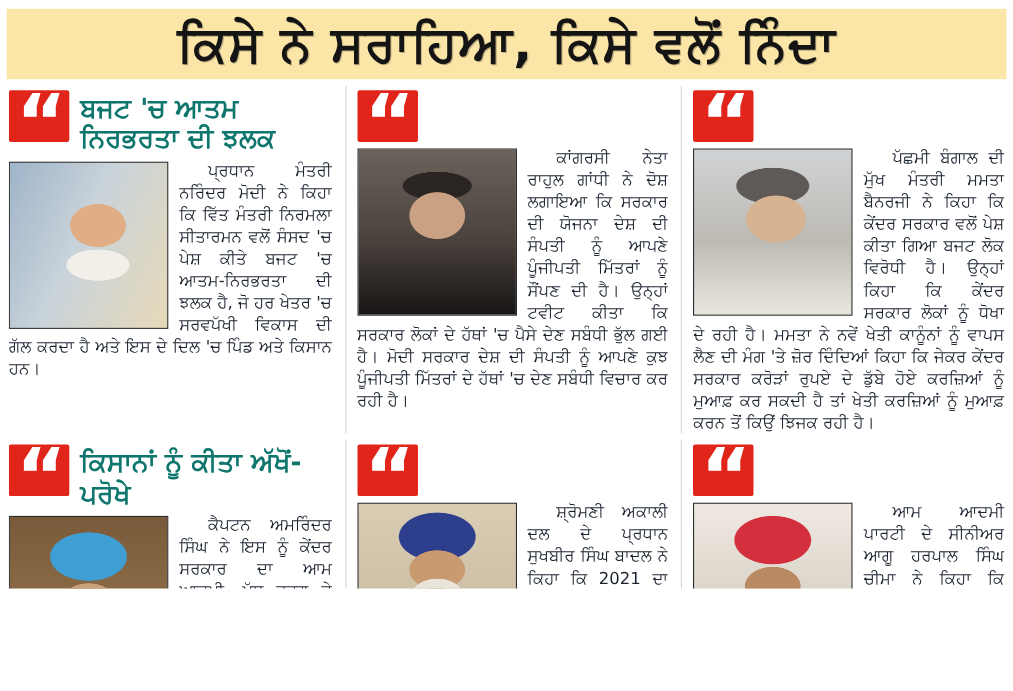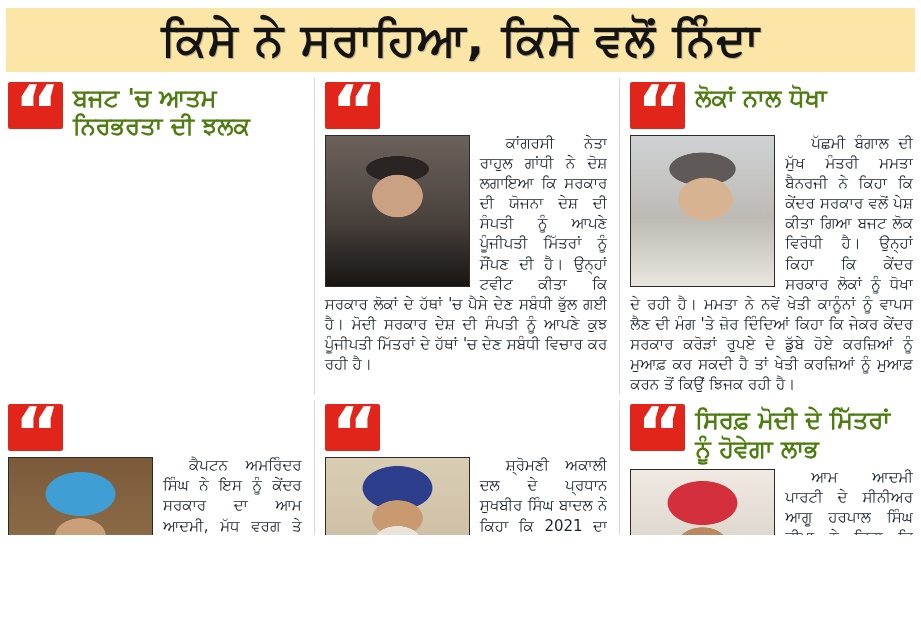--- a/index.html
+++ b/index.html
@@ -60,21 +60,21 @@
     font-size: 70px;
     font-weight: bold;
     line-height: 1;
     margin-top: -6px;
     letter-spacing: -4px;
   }
   .card-title {
     font-size: 24px;
     font-weight: bold;
     line-height: 1.18;
-    color: #4d7c0f;
+    color: #0f766e;
     padding-top: 2px;
   }
   .card-body {
     font-size: 15px;
     line-height: 1.34;
     color: var(--body-text, #1c2430);
     text-align: justify;
   }
   .card-body p { margin: 0; text-indent: 26px; }
   .photo {
@@ -134,52 +134,56 @@
 
   <div class="grid">
 
     <div class="card col1">
       <div class="card-head">
         <div class="qicon">
           <span>“</span>
         </div>
         <div class="card-title">ਬਜਟ 'ਚ ਆਤਮ ਨਿਰਭਰਤਾ ਦੀ ਝਲਕ</div>
       </div>
+      <div class="card-body">
+        <div class="photo ph-modi"></div>
+        <p>ਪ੍ਰਧਾਨ ਮੰਤਰੀ ਨਰਿੰਦਰ ਮੋਦੀ ਨੇ ਕਿਹਾ ਕਿ ਵਿੱਤ ਮੰਤਰੀ ਨਿਰਮਲਾ ਸੀਤਾਰਮਨ ਵਲੋਂ ਸੰਸਦ 'ਚ ਪੇਸ਼ ਕੀਤੇ ਬਜਟ 'ਚ ਆਤਮ-ਨਿਰਭਰਤਾ ਦੀ ਝਲਕ ਹੈ, ਜੋ ਹਰ ਖੇਤਰ 'ਚ ਸਰਵਪੱਖੀ ਵਿਕਾਸ ਦੀ ਗੱਲ ਕਰਦਾ ਹੈ ਅਤੇ ਇਸ ਦੇ ਦਿਲ 'ਚ ਪਿੰਡ ਅਤੇ ਕਿਸਾਨ ਹਨ।</p>
+      </div>
     </div>
 
     <div class="card col2">
       <div class="card-head">
         <div class="qicon">
           <span>“</span>
         </div>
       </div>
       <div class="card-body">
         <div class="photo ph-rahul"></div>
         <p>ਕਾਂਗਰਸੀ ਨੇਤਾ ਰਾਹੁਲ ਗਾਂਧੀ ਨੇ ਦੋਸ਼ ਲਗਾਇਆ ਕਿ ਸਰਕਾਰ ਦੀ ਯੋਜਨਾ ਦੇਸ਼ ਦੀ ਸੰਪਤੀ ਨੂੰ ਆਪਣੇ ਪੂੰਜੀਪਤੀ ਮਿੱਤਰਾਂ ਨੂੰ ਸੌਂਪਣ ਦੀ ਹੈ। ਉਨ੍ਹਾਂ ਟਵੀਟ ਕੀਤਾ ਕਿ ਸਰਕਾਰ ਲੋਕਾਂ ਦੇ ਹੱਥਾਂ 'ਚ ਪੈਸੇ ਦੇਣ ਸਬੰਧੀ ਭੁੱਲ ਗਈ ਹੈ। ਮੋਦੀ ਸਰਕਾਰ ਦੇਸ਼ ਦੀ ਸੰਪਤੀ ਨੂੰ ਆਪਣੇ ਕੁਝ ਪੂੰਜੀਪਤੀ ਮਿੱਤਰਾਂ ਦੇ ਹੱਥਾਂ 'ਚ ਦੇਣ ਸਬੰਧੀ ਵਿਚਾਰ ਕਰ ਰਹੀ ਹੈ।</p>
       </div>
     </div>
 
     <div class="card col3">
       <div class="card-head">
         <div class="qicon">
           <span>“</span>
         </div>
-        <div class="card-title">ਲੋਕਾਂ ਨਾਲ ਧੋਖਾ</div>
       </div>
       <div class="card-body">
         <div class="photo ph-mamata"></div>
         <p>ਪੱਛਮੀ ਬੰਗਾਲ ਦੀ ਮੁੱਖ ਮੰਤਰੀ ਮਮਤਾ ਬੈਨਰਜੀ ਨੇ ਕਿਹਾ ਕਿ ਕੇਂਦਰ ਸਰਕਾਰ ਵਲੋਂ ਪੇਸ਼ ਕੀਤਾ ਗਿਆ ਬਜਟ ਲੋਕ ਵਿਰੋਧੀ ਹੈ। ਉਨ੍ਹਾਂ ਕਿਹਾ ਕਿ ਕੇਂਦਰ ਸਰਕਾਰ ਲੋਕਾਂ ਨੂੰ ਧੋਖਾ ਦੇ ਰਹੀ ਹੈ। ਮਮਤਾ ਨੇ ਨਵੇਂ ਖੇਤੀ ਕਾਨੂੰਨਾਂ ਨੂੰ ਵਾਪਸ ਲੈਣ ਦੀ ਮੰਗ 'ਤੇ ਜ਼ੋਰ ਦਿੰਦਿਆਂ ਕਿਹਾ ਕਿ ਜੇਕਰ ਕੇਂਦਰ ਸਰਕਾਰ ਕਰੋੜਾਂ ਰੁਪਏ ਦੇ ਡੁੱਬੇ ਹੋਏ ਕਰਜ਼ਿਆਂ ਨੂੰ ਮੁਆਫ਼ ਕਰ ਸਕਦੀ ਹੈ ਤਾਂ ਖੇਤੀ ਕਰਜ਼ਿਆਂ ਨੂੰ ਮੁਆਫ਼ ਕਰਨ ਤੋਂ ਕਿਉਂ ਝਿਜਕ ਰਹੀ ਹੈ।</p>
       </div>
     </div>
 
     <div class="card col1">
       <div class="card-head">
         <div class="qicon">
           <span>“</span>
         </div>
+        <div class="card-title">ਕਿਸਾਨਾਂ ਨੂੰ ਕੀਤਾ ਅੱਖੋਂ-ਪਰੋਖੇ</div>
       </div>
       <div class="card-body">
         <div class="photo ph-amarinder"></div>
         <p>ਕੈਪਟਨ ਅਮਰਿੰਦਰ ਸਿੰਘ ਨੇ ਇਸ ਨੂੰ ਕੇਂਦਰ ਸਰਕਾਰ ਦਾ ਆਮ ਆਦਮੀ, ਮੱਧ ਵਰਗ ਤੇ ਕਿਸਾਨਾਂ ਤੋਂ ਪੂਰੀ ਤਰ੍ਹਾਂ ਮੂੰਹ ਮੋੜ ਲੈਣ ਵਾਲਾ ਬਜਟ ਦੱਸਿਆ। ਉਨ੍ਹਾਂ ਕਿਹਾ ਕਿ ਇੱਥੋਂ ਤੱਕ ਕਿ ਚੀਨ ਅਤੇ ਪਾਕਿਸਤਾਨ ਵਲੋਂ ਸਰਹੱਦਾਂ 'ਤੇ ਵਧੇ ਖ਼ਤਰੇ ਦੇ ਬਾਵਜੂਦ ਰੱਖਿਆ ਜਿਹੇ ਮਹੱਤਵਪੂਰਨ ਖੇਤਰ ਨੂੰ ਵੀ ਬਣਦਾ ਹਿੱਸਾ ਨਹੀਂ ਮਿਲਿਆ।</p>
       </div>
     </div>
 
     <div class="card col2">
       <div class="card-head">
         <div class="qicon">
@@ -190,21 +194,20 @@
         <div class="photo ph-sukhbir"></div>
         <p>ਸ਼੍ਰੋਮਣੀ ਅਕਾਲੀ ਦਲ ਦੇ ਪ੍ਰਧਾਨ ਸੁਖਬੀਰ ਸਿੰਘ ਬਾਦਲ ਨੇ ਕਿਹਾ ਕਿ 2021 ਦਾ ਕੇਂਦਰੀ ਬਜਟ ਕਿਸਾਨ ਵਿਰੋਧੀ, ਗ਼ਰੀਬ ਵਿਰੋਧੀ ਤੇ ਆਮ ਆਦਮੀ ਵਿਰੋਧੀ ਹੈ ਤੇ ਇਸ ਦਾ ਸਾਰਾ ਜ਼ੋਰ ਭਾਜਪਾ ਦੀ ਅਗਵਾਈ ਵਾਲੀ ਕੇਂਦਰ ਸਰਕਾਰ ਵਲੋਂ ਕੌਮੀ ਜਾਇਦਾਦ ਇਸ ਦੇ ਕਾਰਪੋਰੇਟ ਮਿੱਤਰਾਂ ਨੂੰ ਵੇਚਣ 'ਤੇ ਦਿੱਤਾ ਗਿਆ ਹੈ। ਇਸ 'ਚ ਪੰਜਾਬ ਵਾਸਤੇ ਕੁਝ ਵੀ ਨਹੀਂ ਰੱਖਿਆ ਗਿਆ।</p>
       </div>
     </div>
 
     <div class="card col3">
       <div class="card-head">
         <div class="qicon">
           <span>“</span>
         </div>
-        <div class="card-title">ਸਿਰਫ਼ ਮੋਦੀ ਦੇ ਮਿੱਤਰਾਂ ਨੂੰ ਹੋਵੇਗਾ ਲਾਭ</div>
       </div>
       <div class="card-body">
         <div class="photo ph-cheema"></div>
         <p>ਆਮ ਆਦਮੀ ਪਾਰਟੀ ਦੇ ਸੀਨੀਅਰ ਆਗੂ ਹਰਪਾਲ ਸਿੰਘ ਚੀਮਾ ਨੇ ਕਿਹਾ ਕਿ ਬਜਟ ਆਮ ਲੋਕ ਅਤੇ ਪੰਜਾਬ ਵਿਰੋਧੀ ਹੈ, ਜਦਕਿ ਇਹ ਬਜਟ ਸਿਰਫ਼ ਮੋਦੀ ਦੇ ਮਿੱਤਰਾਂ ਨੂੰ ਲਾਭ ਪਹੁੰਚਾਉਣ ਵਾਲਾ ਬਜਟ ਹੈ। ਉਨ੍ਹਾਂ ਕਿਹਾ ਕਿ ਇਹ ਬਜਟ ਮਹਿੰਗਾਈ ਦੇ ਨਾਲ ਆਮ ਲੋਕਾਂ ਦੀਆਂ ਸਮੱਸਿਆਵਾਂ ਵਧਾਉਣ ਦਾ ਕੰਮ ਕਰੇਗਾ।</p>
       </div>
     </div>
 
   </div>
 </div>
 

